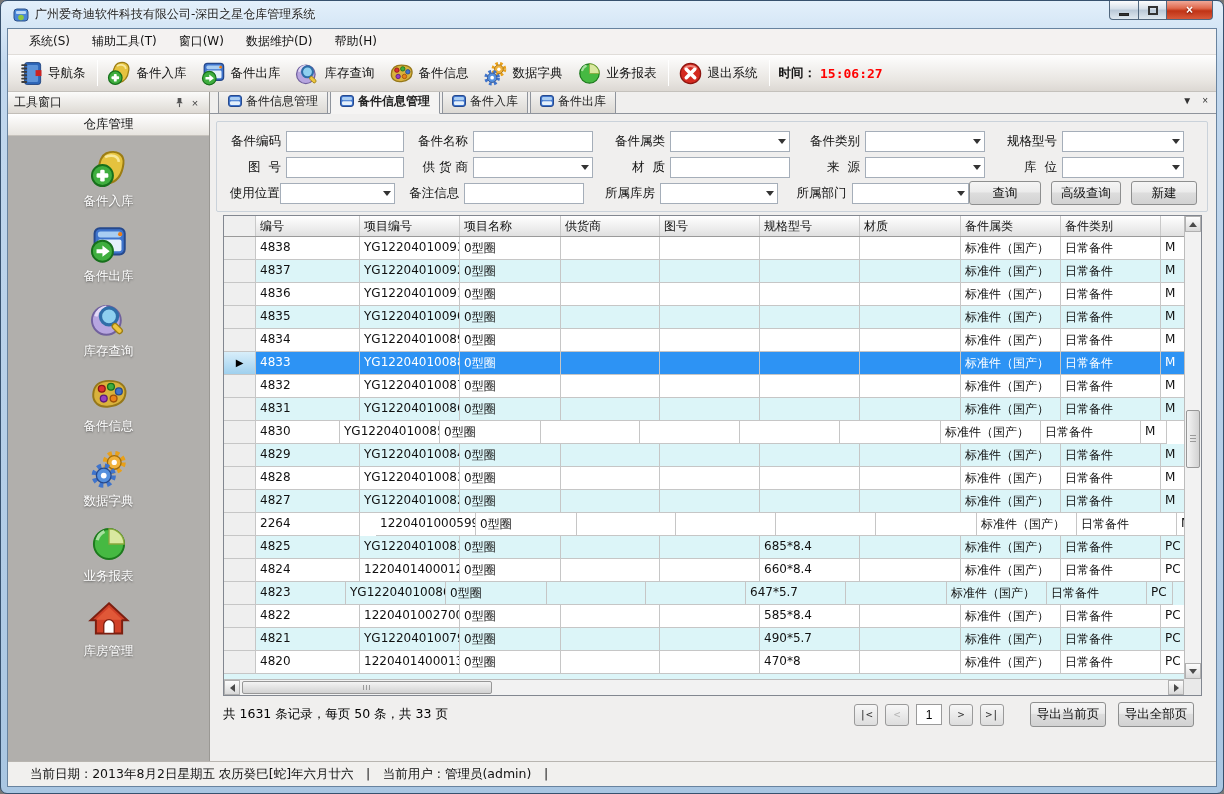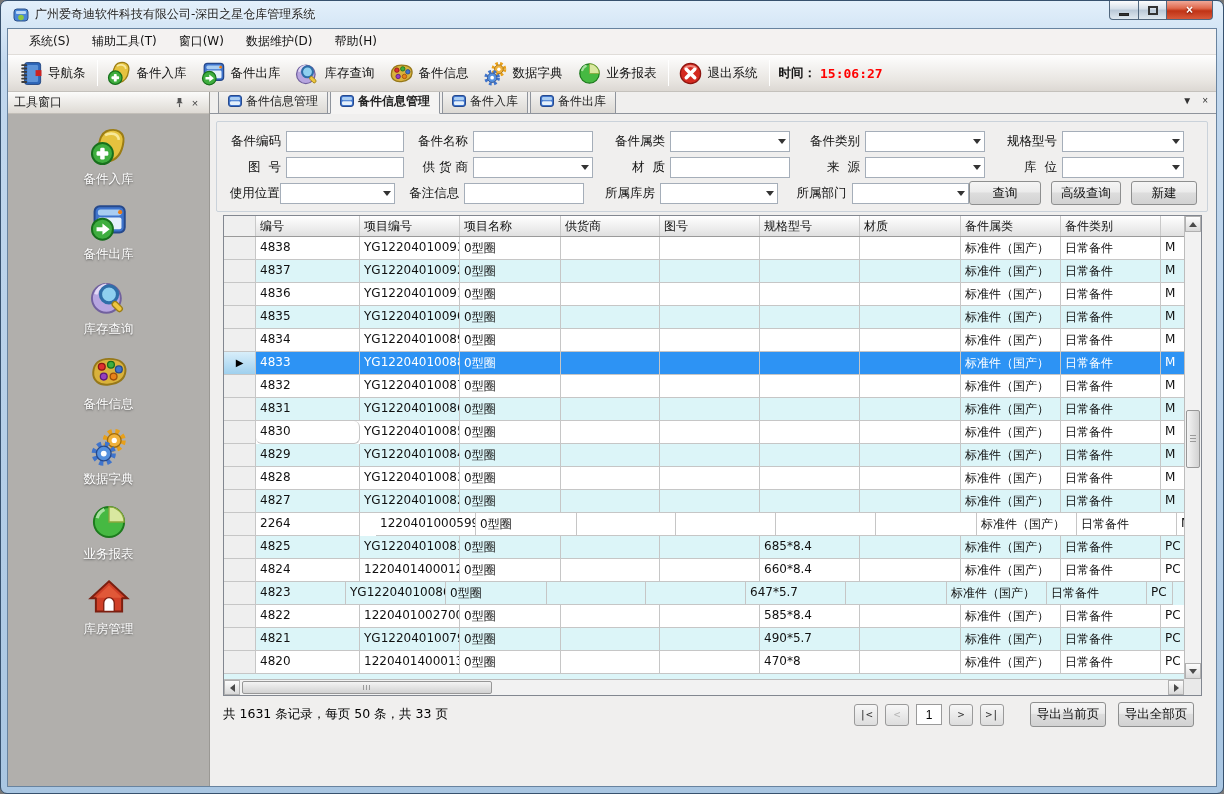--- a/index.html
+++ b/index.html
@@ -265,20 +265,21 @@
         <div class="sidebar-cap">
           <span class="cap-title">工具窗口</span>
           <button class="cap-btn">
             <svg viewBox="0 0 12 12">
                 <path d="M4 1 h4 v4.2 l1.6 1.6 H2.4 L4 5.2 z" fill="#555"></path>
                 <rect x="5.4" y="7" width="1.2" height="4" fill="#555"></rect>
               </svg>
           </button>
           <button class="cap-btn">×</button>
         </div>
+        <div class="sidebar-sec">仓库管理</div>
         <div class="sidebar-items" id="sidebarItems">
             <button class="side-item">
               <span class="icon"><svg viewBox="0 0 32 32">
                   <path d="M14 4 C22 1 28 5 27 12 C26 20 22 26 15 27 C9 27 7 22 8 16 C9 10 10 6 14 4 Z" fill="#e5c23e" stroke="#9c7d14" stroke-width="1.5"></path>
                   <path d="M13 7 C18 4.5 23 6 23.5 10.5" fill="none" stroke="#f7e89a" stroke-width="2"></path>
                   <circle cx="11" cy="21" r="8" fill="#3fae3f" stroke="#17701c" stroke-width="1.5"></circle>
                   <rect x="6.5" y="19.3" width="9" height="3.4" rx="1" fill="#fff"></rect>
                   <rect x="9.3" y="16.5" width="3.4" height="9" rx="1" fill="#fff"></rect>
                 </svg></span>
               <span class="lbl">备件入库</span>
@@ -563,21 +564,21 @@
                   <div class="cell" style="width: 99px;"></div>
                   <div class="cell" style="width: 100px;"></div>
                   <div class="cell" style="width: 100px;"></div>
                   <div class="cell" style="width: 101px;"></div>
                   <div class="cell" style="width: 100px;">标准件（国产）</div>
                   <div class="cell" style="width: 100px;">日常备件</div>
                   <div class="cell" style="width: 26px;">M</div>
                 </div>
                 <div class="row">
                   <div class="cell sel" style="width: 32px;"></div>
-                  <div class="cell" style="width: 104px; border-radius: 6px;">4830</div>
+                  <div class="cell" style="width: 84px;">4830</div>
                   <div class="cell" style="width: 100px;">YG12204010085</div>
                   <div class="cell" style="width: 101px;">0型圈</div>
                   <div class="cell" style="width: 99px;"></div>
                   <div class="cell" style="width: 100px;"></div>
                   <div class="cell" style="width: 100px;"></div>
                   <div class="cell" style="width: 101px;"></div>
                   <div class="cell" style="width: 100px;">标准件（国产）</div>
                   <div class="cell" style="width: 100px;">日常备件</div>
                   <div class="cell" style="width: 26px;">M</div>
                 </div>
@@ -745,14 +746,17 @@
             </div>
             <div class="pg-exports">
               <button class="btn export">导出当前页</button>
               <button class="btn export">导出全部页</button>
             </div>
           </div>
         </div>
       </section>
     </div>
 
+    <footer class="statusbar">
+      <span>当前日期 : 2013年8月2日星期五 农历癸巳[蛇]年六月廿六　|　当前用户 : 管理员(admin)　|</span>
+    </footer>
   </div>
 </div>
 
 </body></html>

